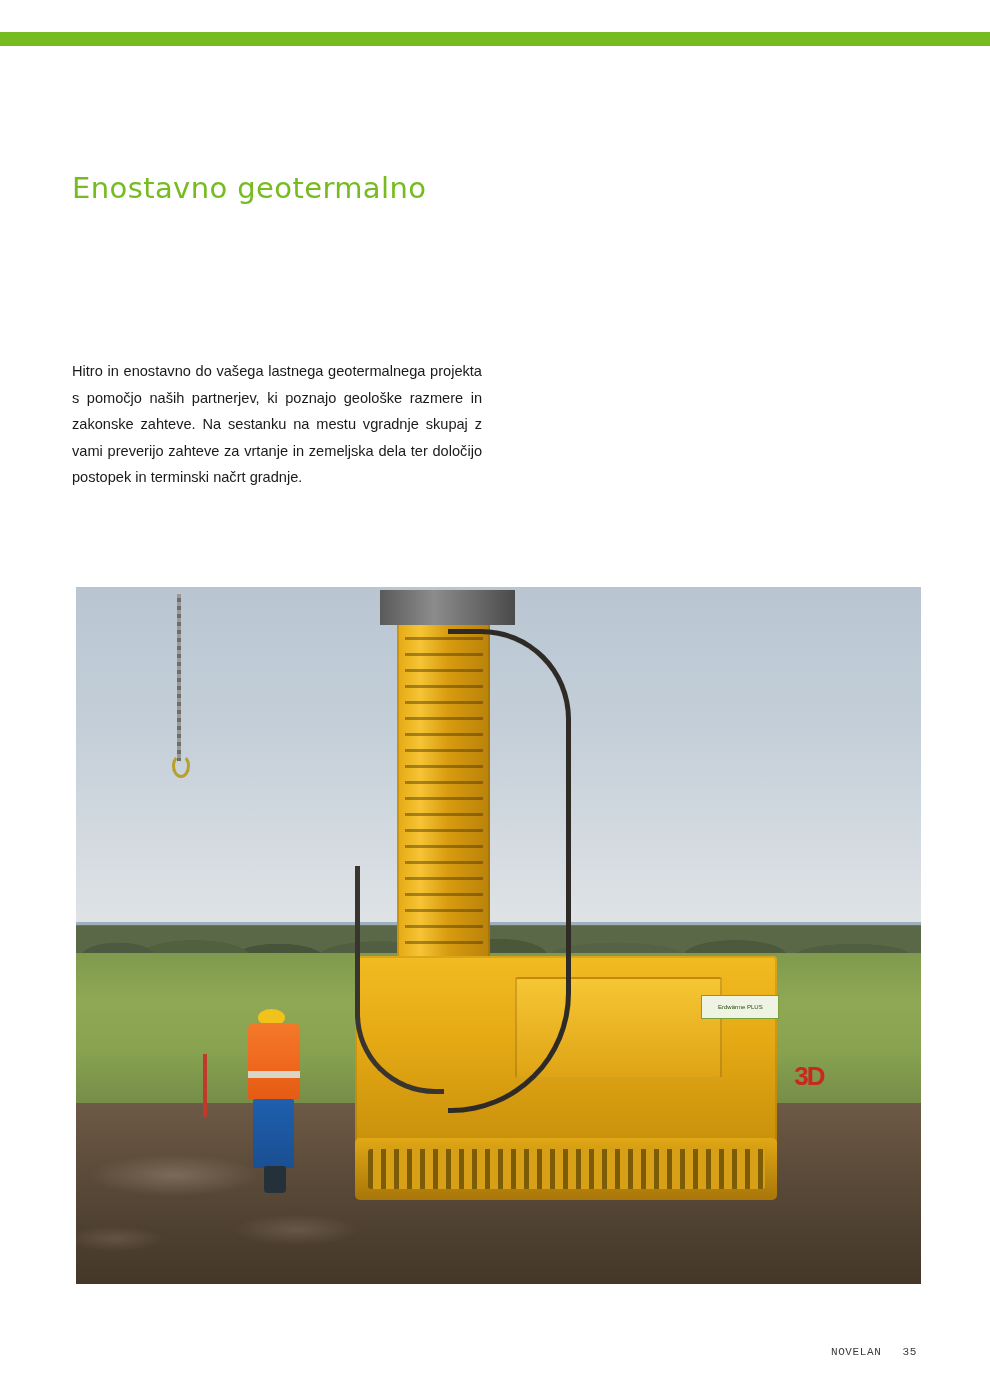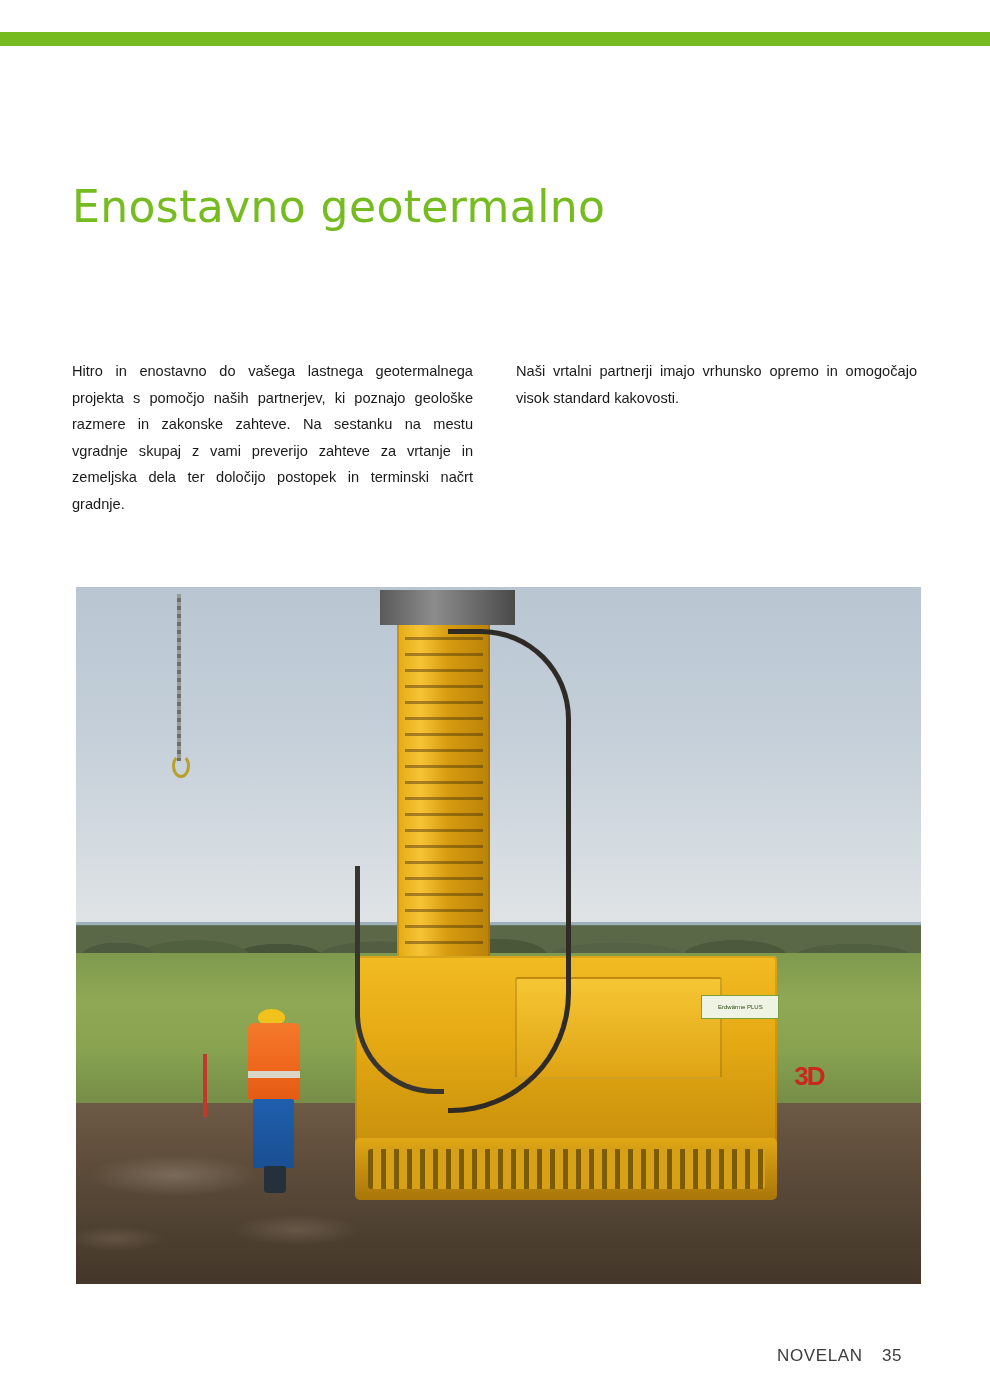--- a/index.html
+++ b/index.html
@@ -25,21 +25,21 @@
     top: 32px;
     left: 0;
     width: 990px;
     height: 14px;
     background: #76bc21;
   }
   .page-title {
     position: absolute;
     top: 152px;
     left: 72px;
-    font-size: 44px;
+    font-size: 29px;
     font-weight: 400;
     color: #76bc21;
     letter-spacing: 0.4px;
     font-family: "DejaVu Sans", sans-serif;
     white-space: nowrap;
   }
   .columns {
     position: absolute;
     top: 358px;
     left: 72px;
@@ -252,44 +252,41 @@
     background: #24303a;
     border-radius: 2px 2px 4px 4px;
   }
   .stake {
     position: absolute;
     left: 15%; top: 67%; width: 4px; height: 9%;
     background: #c0392b;
   }
   .footer {
     position: absolute;
-    right: 88px;
+    right: 73px;
     top: 1346px;
-    font-size: 17px;
+    font-size: 11px;
     color: #3c3c3c;
     letter-spacing: 0.6px;
-    font-family: Liberation Sans, sans-serif;
+    font-family: Liberation Mono, monospace;
   }
   .footer .brand { margin-right: 14px; }
 </style>
 </head>
 <body>
 
 <div class="page">
 
   <div class="top-bar"></div>
 
   <h1 class="page-title">Enostavno geotermalno</h1>
 
   <div class="columns">
     <div class="col">
       <p>Hitro in enostavno do vašega lastnega geotermalnega projekta s pomočjo naših partnerjev, ki poznajo geološke razmere in zakonske zahteve. Na sestanku na mestu vgradnje skupaj z vami preverijo zahteve za vrtanje in zemeljska dela ter določijo postopek in terminski načrt gradnje.</p>
-    </div>
-    <div class="col">
-      <p>Naši vrtalni partnerji imajo vrhunsko opremo in omogočajo visok standard kakovosti.</p>
     </div>
   </div>
 
   <div class="photo-frame">
     <div class="photo">
       <div class="sky"></div>
       <div class="treeline"></div>
       <div class="field"></div>
       <div class="dirt"></div>
 

